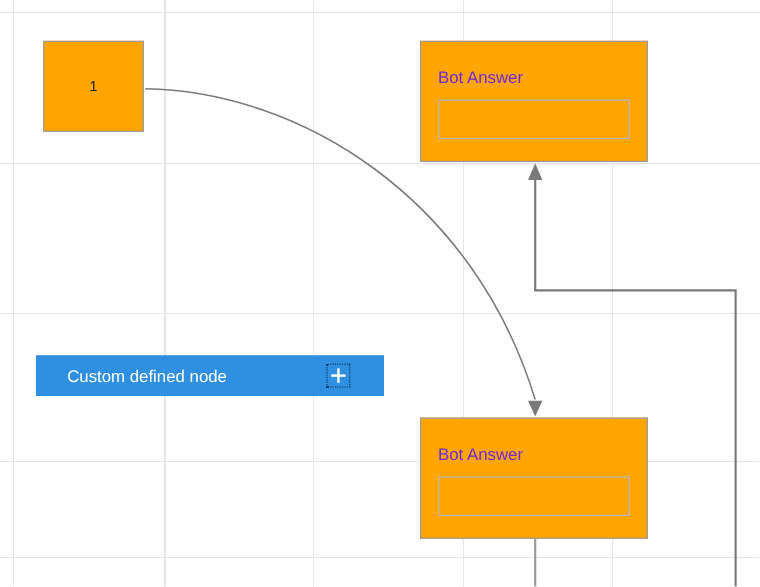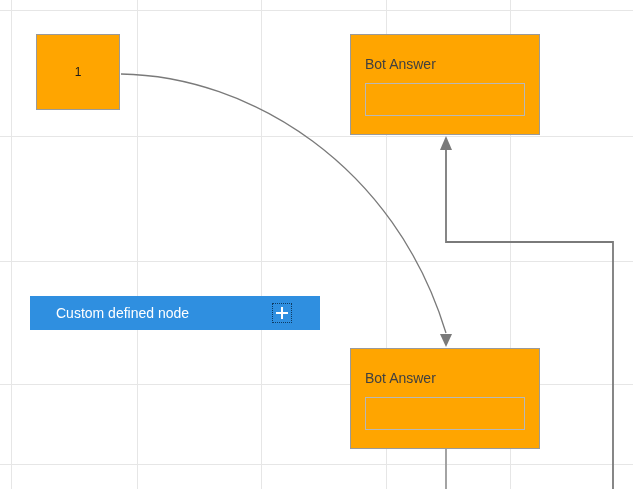--- a/index.html
+++ b/index.html
@@ -44,21 +44,21 @@
   .node-square-label {
     font-size: 12px;
     color: #1a1a1a;
     line-height: 1;
   }
   .node-title {
     position: absolute;
     left: 14px;
     top: 22px;
     font-size: 14px;
-    color: #404040;
+    color: #6d28d9;
     line-height: 1;
     white-space: nowrap;
   }
   .node-textbox {
     position: absolute;
     left: 14px;
     right: 14px;
     top: 48px;
     height: 33px;
     box-sizing: border-box;

